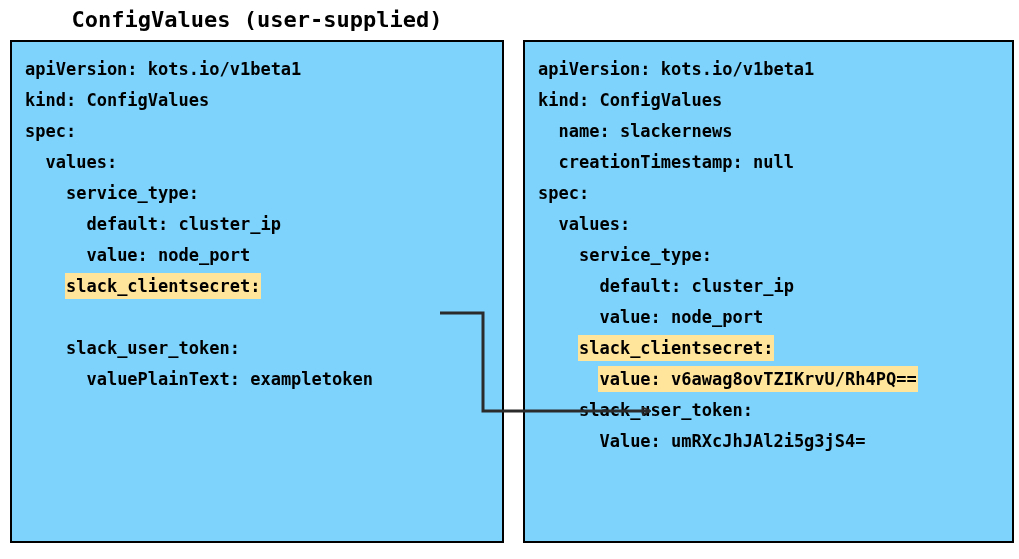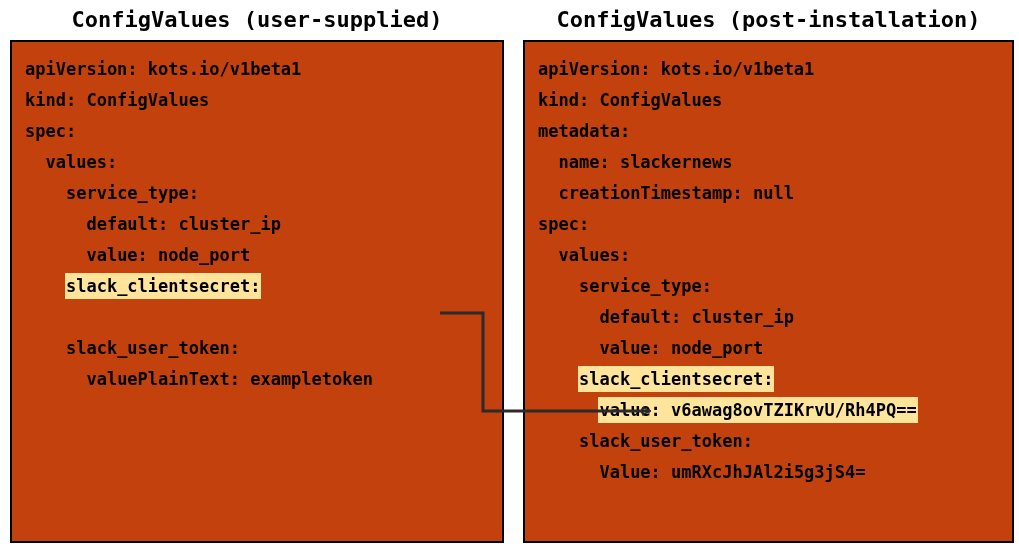--- a/index.html
+++ b/index.html
@@ -30,21 +30,21 @@
     white-space: pre;
     text-align: center;
     top: 8px;
     line-height: 24px;
   }
   .panel-title.left  { left: 10px; width: 494px; }
   .panel-title.right { left: 523px; width: 491px; }
 
   .panel {
     position: absolute;
-    background: #c2410c;
+    background: #7dd3fc;
     border: 2px solid #000000;
     box-sizing: border-box;
     overflow: hidden;
   }
   .panel.left  { left: 10px;  top: 40px; width: 494px; height: 503px; }
   .panel.right { left: 523px; top: 40px; width: 491px; height: 503px; }
 
   .code {
     position: absolute;
     left: 0; top: 0;
@@ -95,27 +95,25 @@
         <div class="line"><span>    </span><span class="seg">service_type:</span></div>
         <div class="line"><span>      </span><span class="seg">default: cluster_ip</span></div>
         <div class="line"><span>      </span><span class="seg">value: node_port</span></div>
         <div class="line hl"><span>    </span><span class="seg">slack_clientsecret:</span></div>
         <div class="line hl"><span>      </span></div>
         <div class="line"><span>    </span><span class="seg">slack_user_token:</span></div>
         <div class="line"><span>      </span><span class="seg">valuePlainText: exampletoken</span></div>
       </div>
   </div>
 
-  <div class="panel-title right">ConfigValues (post-installation)</div>
 
   <div class="panel right">
     <div class="code" id="right-code">
         <div class="line"><span class="seg">apiVersion: kots.io/v1beta1</span></div>
         <div class="line"><span class="seg">kind: ConfigValues</span></div>
-        <div class="line"><span class="seg">metadata:</span></div>
         <div class="line"><span>  </span><span class="seg">name: slackernews</span></div>
         <div class="line"><span>  </span><span class="seg">creationTimestamp: null</span></div>
         <div class="line"><span class="seg">spec:</span></div>
         <div class="line"><span>  </span><span class="seg">values:</span></div>
         <div class="line"><span>    </span><span class="seg">service_type:</span></div>
         <div class="line"><span>      </span><span class="seg">default: cluster_ip</span></div>
         <div class="line"><span>      </span><span class="seg">value: node_port</span></div>
         <div class="line hl"><span>    </span><span class="seg">slack_clientsecret:</span></div>
         <div class="line hl"><span>      </span><span class="seg">value: v6awag8ovTZIKrvU/Rh4PQ==</span></div>
         <div class="line"><span>    </span><span class="seg">slack_user_token:</span></div>

